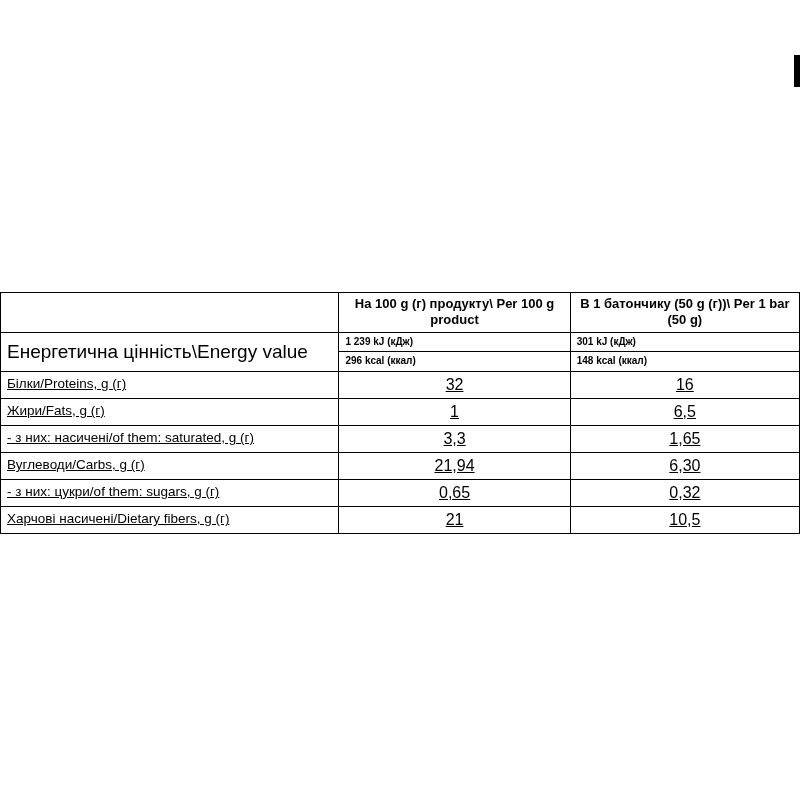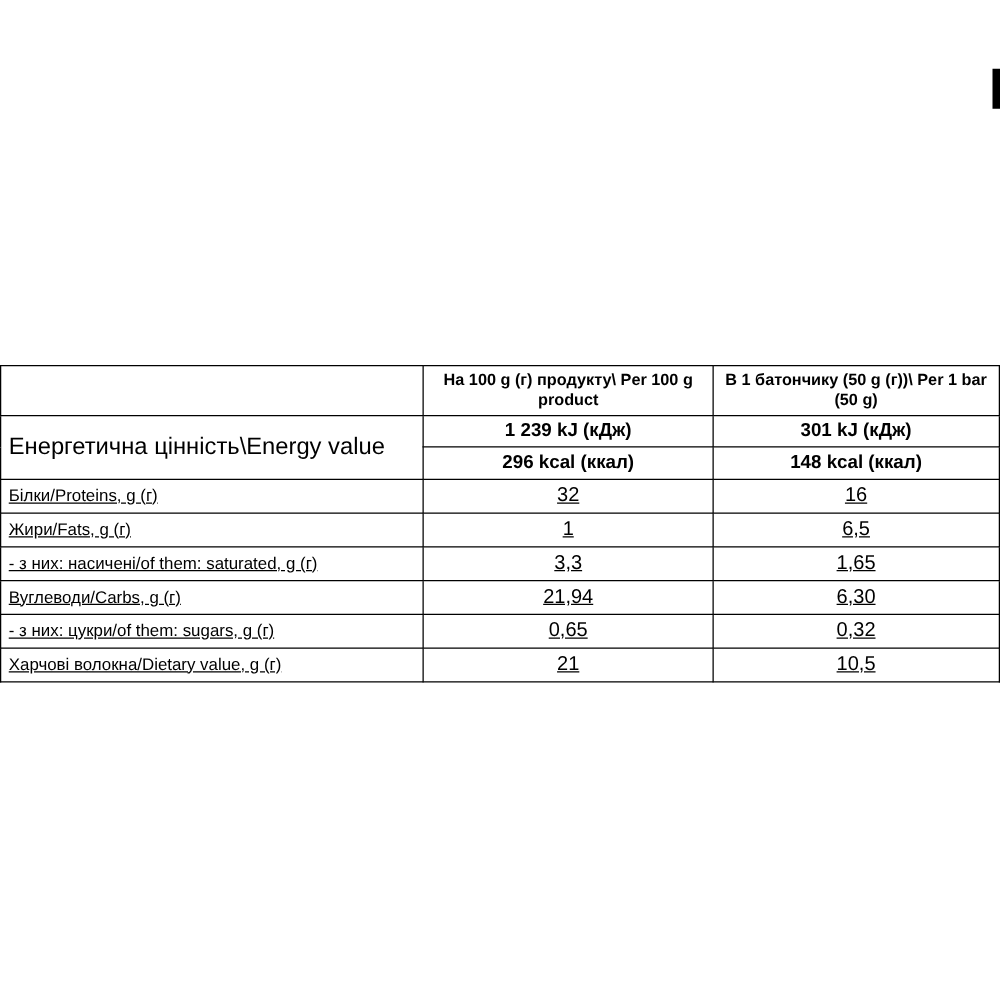--- a/index.html
+++ b/index.html
@@ -60,23 +60,23 @@
     font-size: 16px;
   }
   td.head {
     text-align: center;
     font-weight: bold;
     font-size: 13px;
     line-height: 1.35;
     padding: 6px 8px;
   }
   td.energy-val {
-    text-align: center;
+    text-align: left;
     font-weight: bold;
-    font-size: 15px;
+    font-size: 10px;
     padding: 2px 6px;
   }
   td.blank {
     border-left: 1px solid #000000;
     border-top: 1px solid #000000;
     border-right: 1px solid #000000;
     border-bottom: none;
   }
   td.energy-label {
     text-align: left;
@@ -134,20 +134,20 @@
         <td class="label">Вуглеводи/Carbs, g (г)</td>
         <td class="value">21,94</td>
         <td class="value">6,30</td>
       </tr>
       <tr class="row-h">
         <td class="label"> - з них: цукри/of them: sugars, g (г)</td>
         <td class="value">0,65</td>
         <td class="value">0,32</td>
       </tr>
       <tr class="row-h">
-        <td class="label">Харчові волокна/Dietary value, g (г)</td>
+        <td class="label">Харчові насичені/Dietary fibers, g (г)</td>
         <td class="value">21</td>
         <td class="value">10,5</td>
       </tr>
     </tbody>
   </table>
 
 </div>
 
 </body></html>

